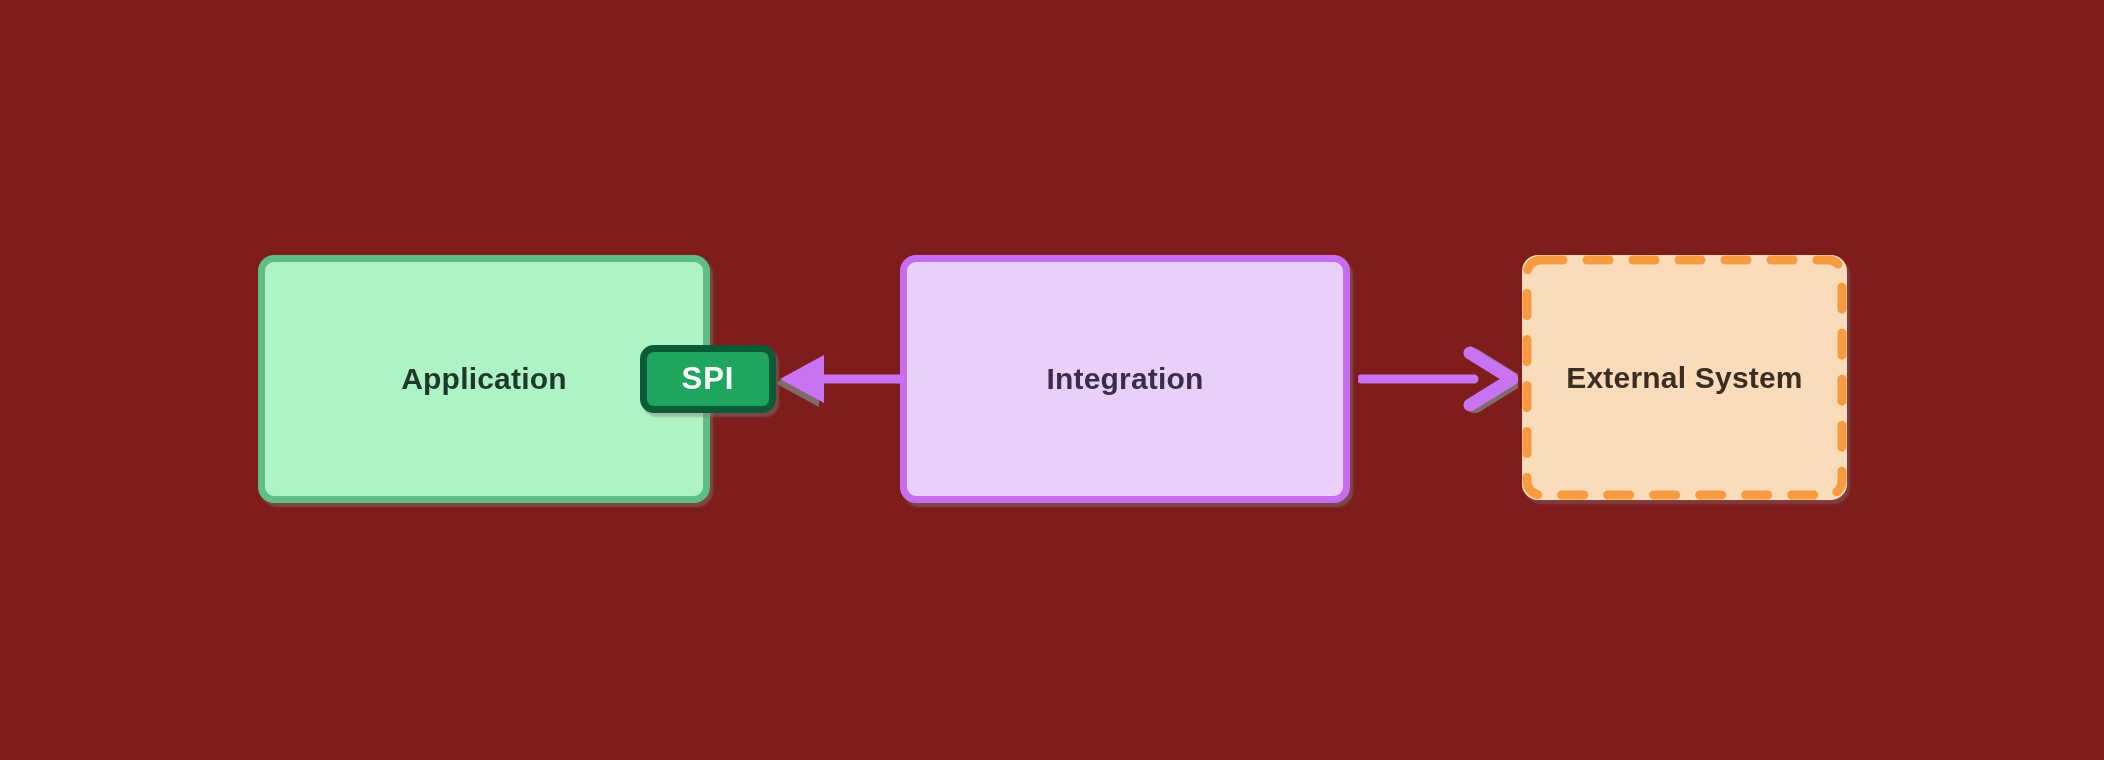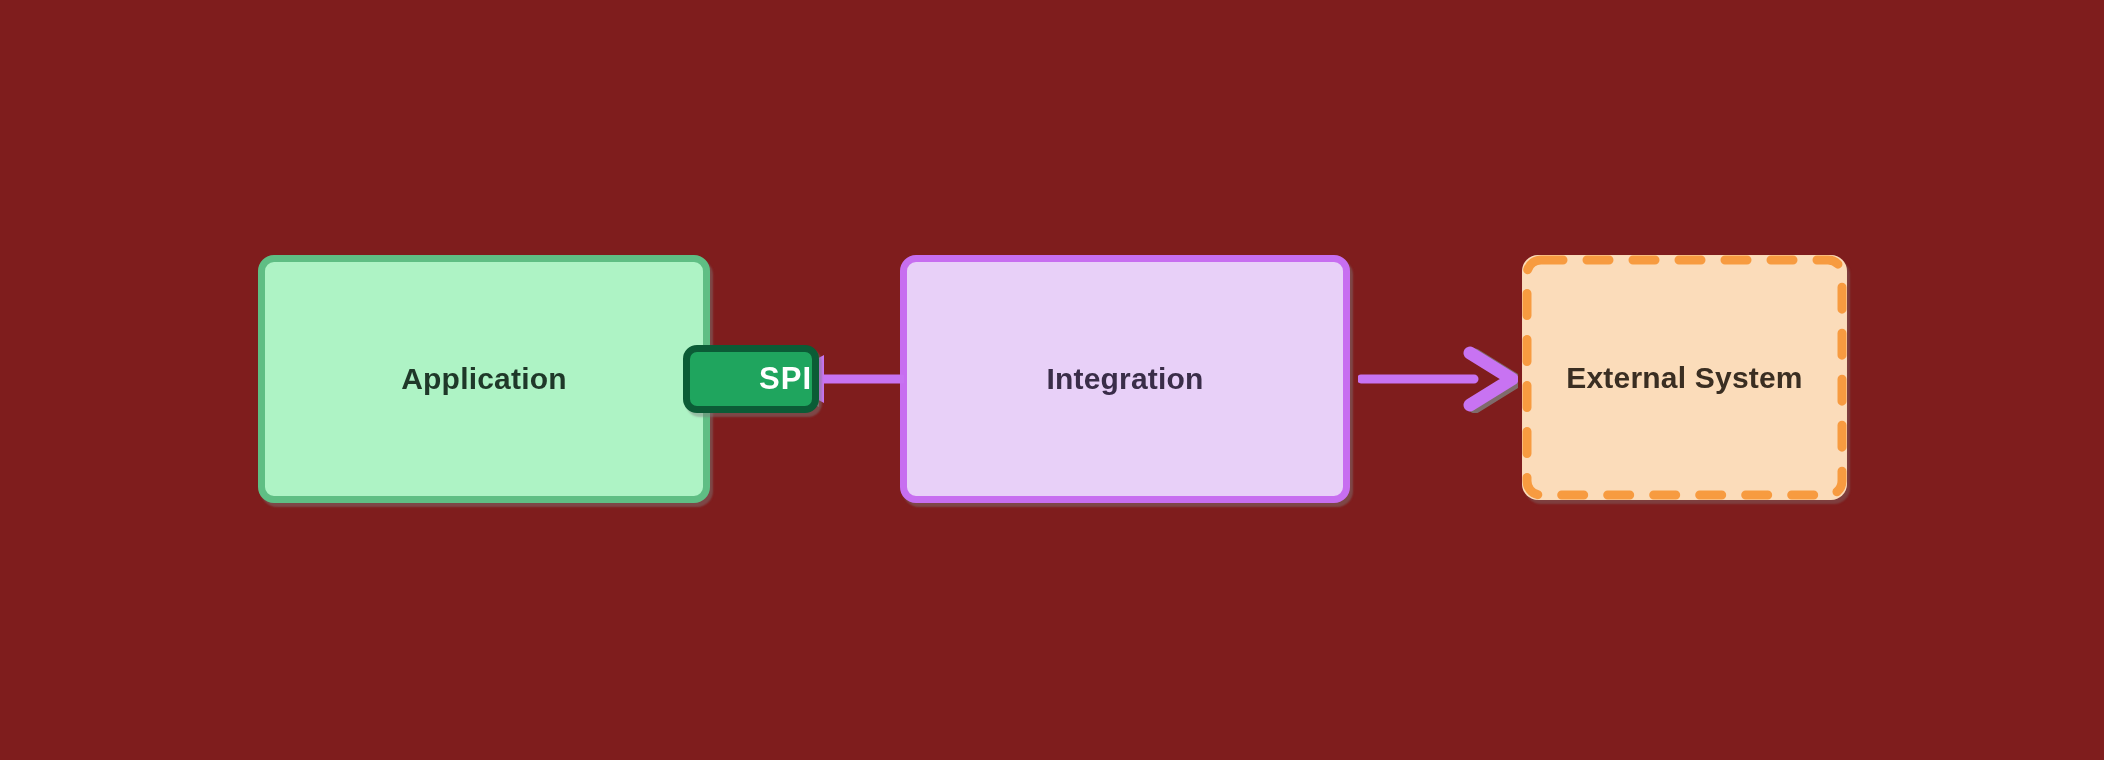--- a/index.html
+++ b/index.html
@@ -68,24 +68,23 @@
     box-sizing: border-box;
     background: #1fa55e;
     border: 7px solid #0b5c36;
     border-radius: 14px;
     color: #ffffff;
     font-size: 31px;
     font-weight: 600;
     letter-spacing: 1px;
     display: flex;
     align-items: center;
-    justify-content: flex-end;
+    justify-content: center;
     box-shadow: 3px 4px 2px rgba(125,125,125,0.45);
     z-index: 3;
-    margin-left: 43px;
   }
   .arrow {
     position: absolute;
     z-index: 2;
   }
   .arrow-left { left: 778px; top: 345px; }
   .arrow-right { left: 1358px; top: 345px; }
 </style>
 </head>
 <body>

